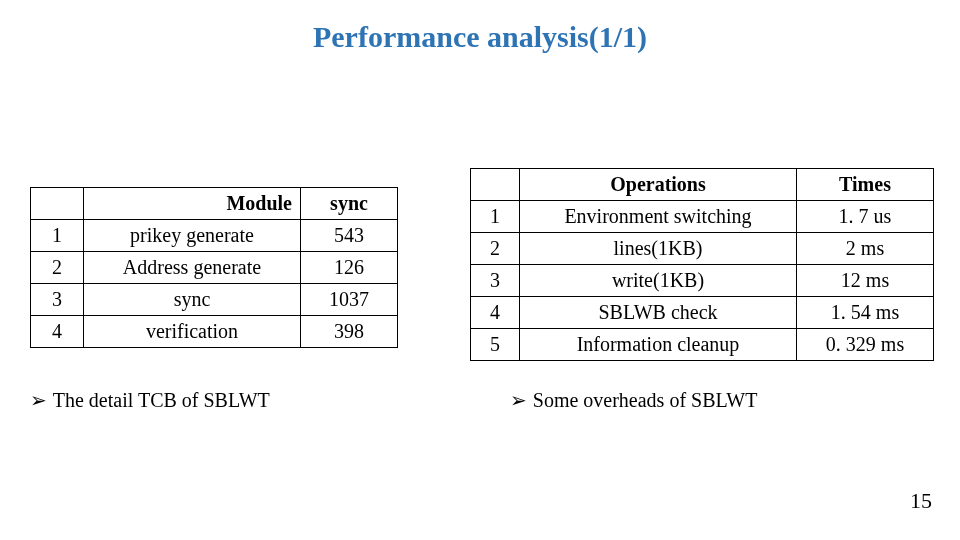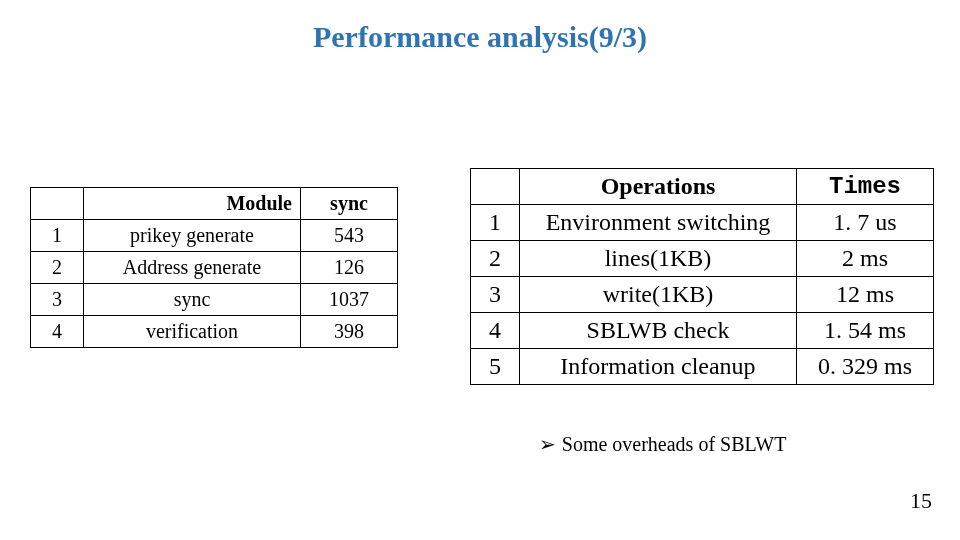--- a/index.html
+++ b/index.html
@@ -33,71 +33,70 @@
     top: 187px;
     left: 30px;
     border-collapse: collapse;
     font-size: 20px;
   }
   .right-table {
     position: absolute;
     top: 168px;
     left: 470px;
     border-collapse: collapse;
-    font-size: 24px;
+    font-size: 20px;
   }
   table td, table th {
     border: 1px solid #000;
     padding: 4px 8px;
     text-align: center;
     vertical-align: middle;
     font-weight: normal;
     min-width: 30px;
   }
   table th {
     font-weight: bold;
   }
   .left-table .col-module { width: 200px; text-align: right; }
   .left-table .col-lines { width: 80px; }
   .left-table .col-idx { width: 36px; }
 
   .right-table .col-idx { width: 32px; }
   .right-table .col-ops { width: 260px; }
-  .right-table .col-times { width: 120px; font-family: Liberation Mono, monospace; }
+  .right-table .col-times { width: 120px; }
 
   .caption {
     position: absolute;
     font-size: 20px;
   }
   .caption-left {
     top: 388px;
     left: 30px;
   }
   .caption-right {
     top: 388px;
-    left: 539px;
-    margin-top: 44px;
+    left: 510px;
   }
   .arrow {
     margin-right: 6px;
   }
   .page-number {
     position: absolute;
     bottom: 26px;
     right: 28px;
     font-size: 22px;
     color: #000;
   }
 </style>
 </head>
 <body>
 
 <div class="slide">
 
-  <div class="title">Performance analysis(9/3)</div>
+  <div class="title">Performance analysis(1/1)</div>
 
   <table class="left-table">
     <tbody>
         <tr>
       <th class="col-idx"></th>
       <th class="col-module">Module</th>
       <th class="col-lines">sync</th>
     </tr>
     <tr>
       <td>1</td>
@@ -115,20 +114,23 @@
       <td>1037</td>
     </tr>
     <tr>
       <td>4</td>
       <td>verification</td>
       <td>398</td>
     </tr>
   </tbody>
     </table>
 
+  <div class="caption caption-left">
+    <span class="arrow">➢</span><span>The detail TCB of SBLWT</span>
+  </div>
 
   <table class="right-table">
     <tbody>
         <tr>
       <th class="col-idx"></th>
       <th class="col-ops">Operations</th>
       <th class="col-times">Times</th>
     </tr>
     <tr>
       <td>1</td>

